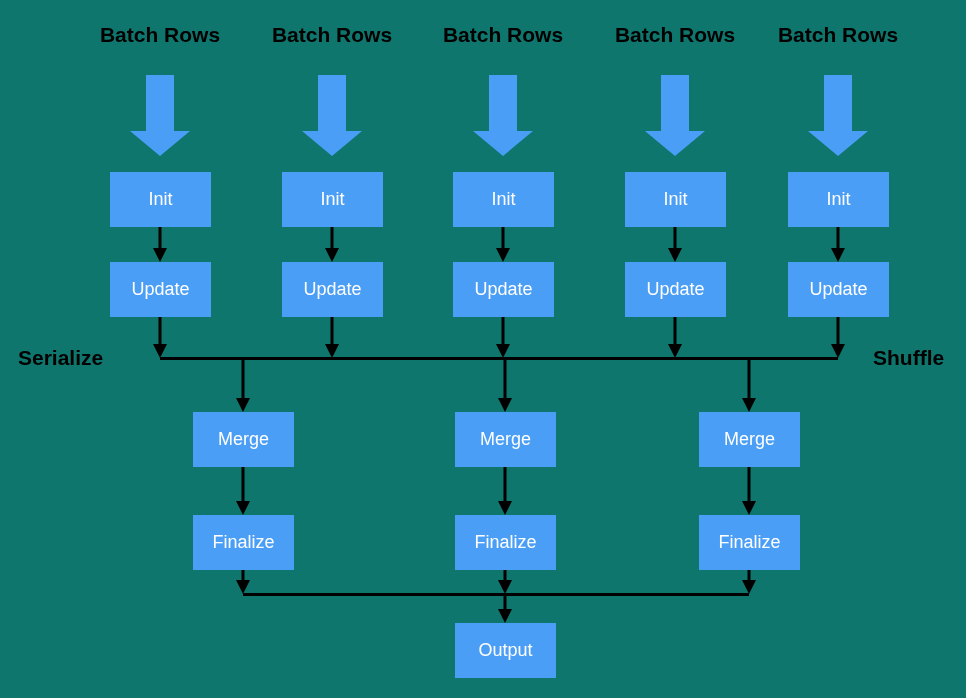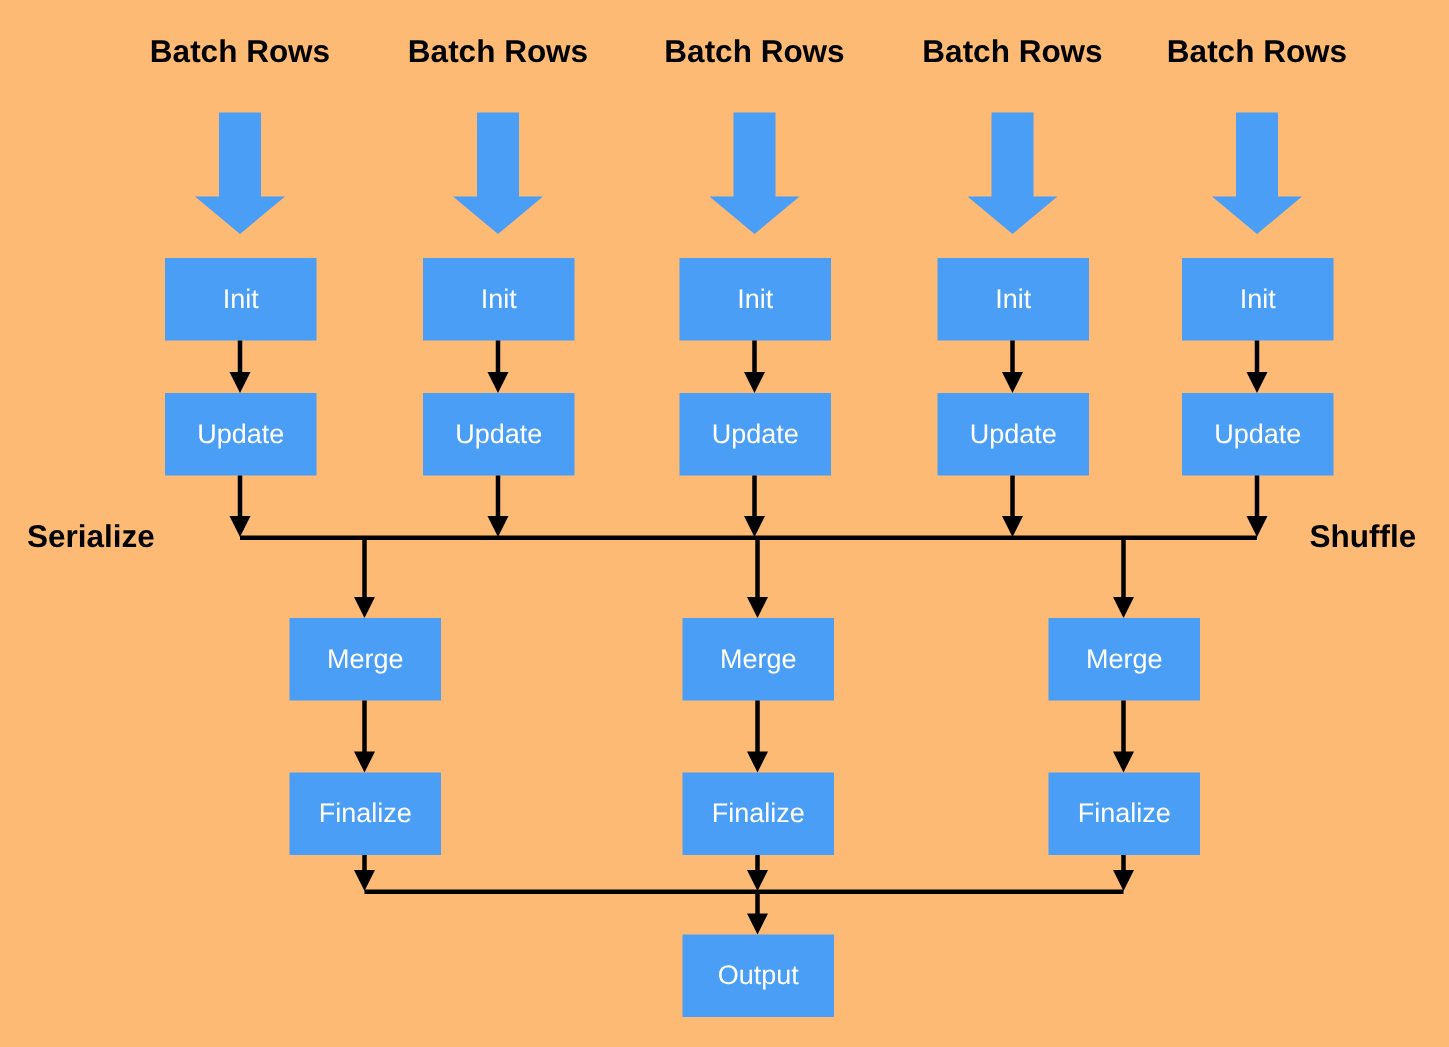--- a/index.html
+++ b/index.html
@@ -10,21 +10,21 @@
   body {
     width: 966px;
     height: 698px;
     font-family: "Liberation Sans", sans-serif;
     overflow: hidden;
   }
   #diagram-root {
     position: relative;
     width: 966px;
     height: 698px;
-    background: #fdba74;
+    background: #0f766e;
   }
   svg.diagram-canvas {
     display: block;
     width: 966px;
     height: 698px;
   }
   text.box-label {
     font-family: "Liberation Sans", sans-serif;
     font-size: 18px;
     font-weight: 400;

